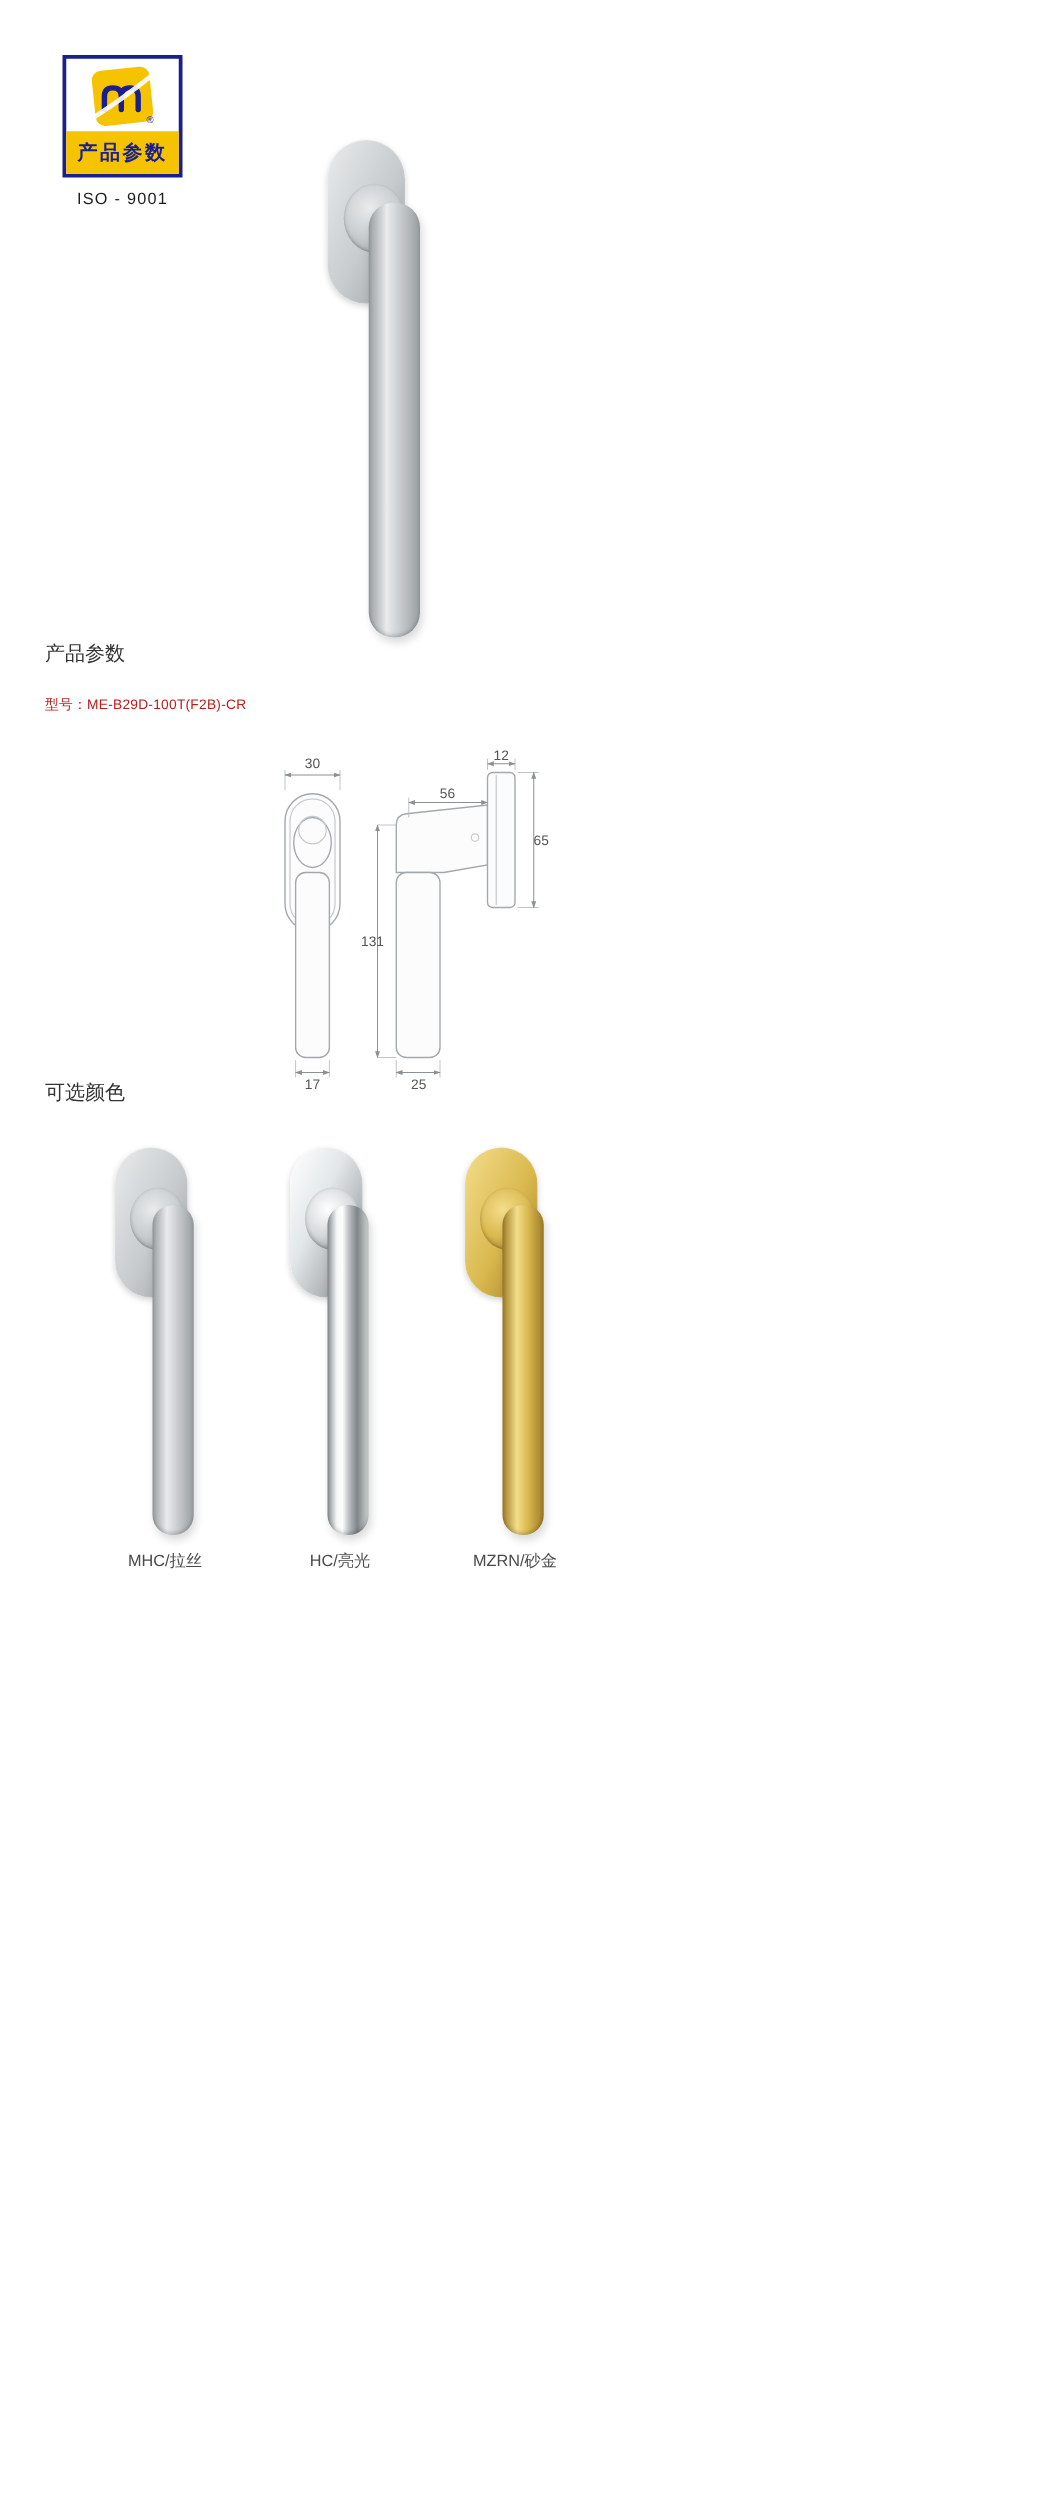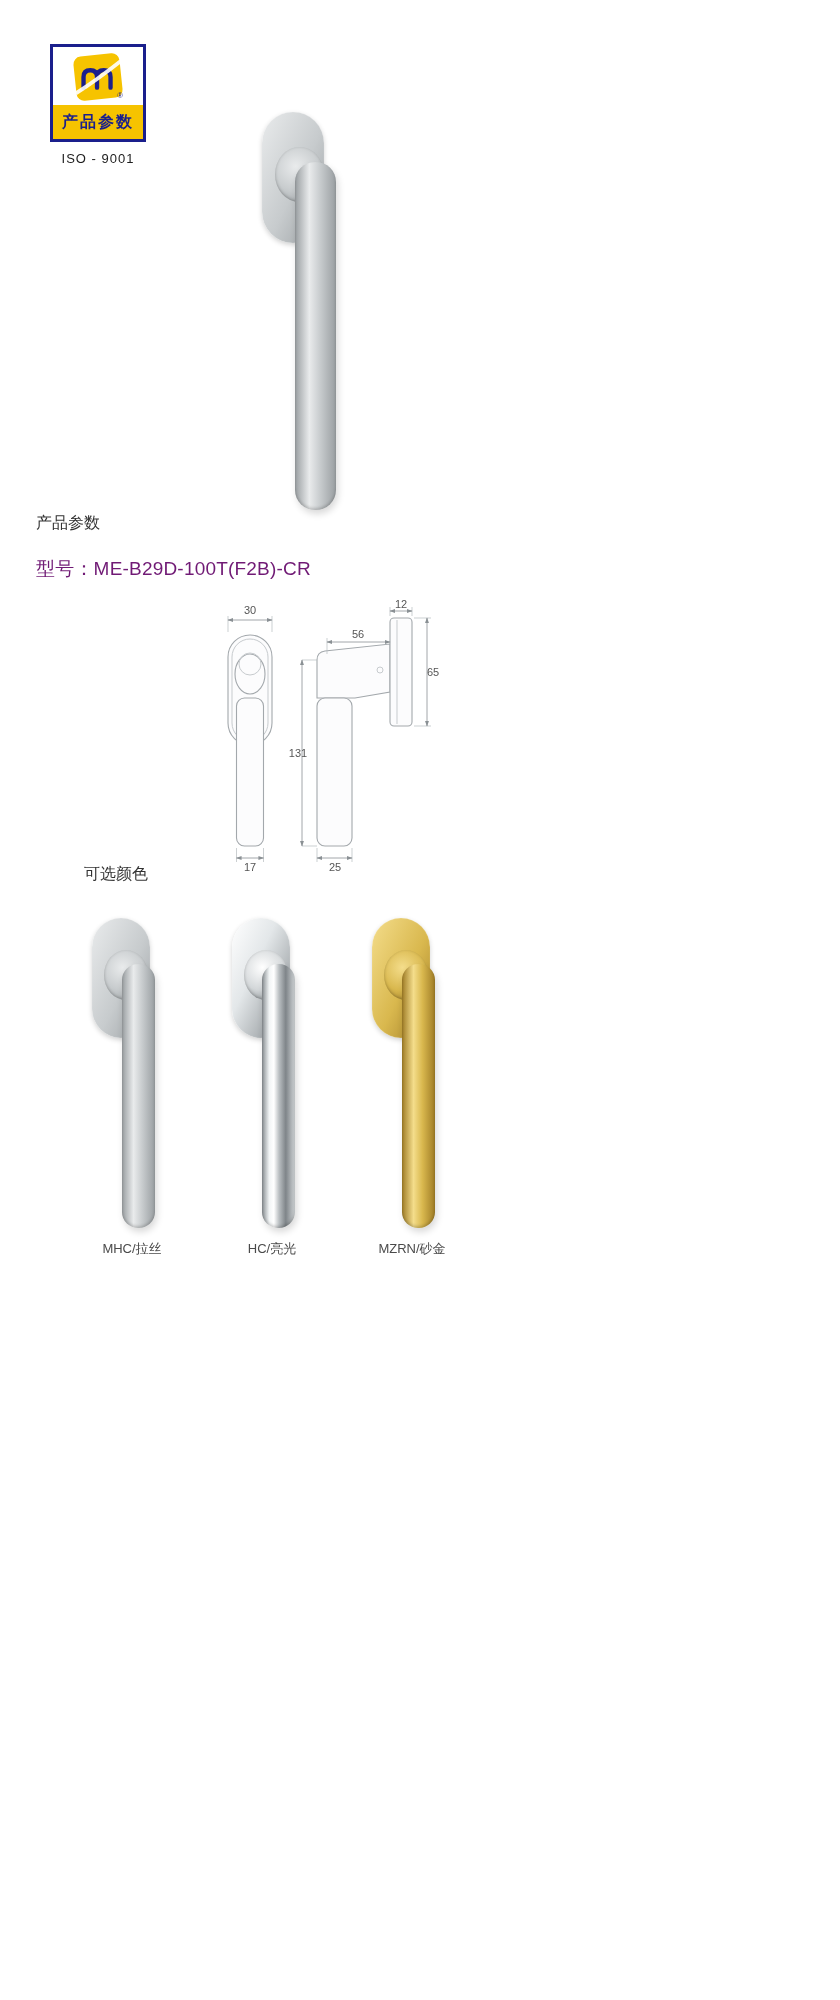--- a/index.html
+++ b/index.html
@@ -45,22 +45,22 @@
   [data-finish="chrome"] .grip {
       background:linear-gradient(90deg,#868c90 0%,#f2f5f6 22%,#ffffff 36%,#b9bec1 52%,#7f8589 72%,#cfd3d5 100%); }
   [data-finish="chrome"] .rosette {
       background:linear-gradient(115deg,#ffffff 0%,#e3e7e9 40%,#a9aeb1 75%,#d2d6d8 100%); }
   [data-finish="black"] .grip {
       background:linear-gradient(90deg,#202022 0%,#47474a 35%,#323235 62%,#1a1a1c 100%); }
 
   
   .sec-title { position:absolute; left:36px; font-size:16px; font-weight:400; color:#333; }
   .t-params { top:513px;text-align:center; }
-  .t-colors { top:864px;margin-left:48px; }
-  .model { position:absolute; left:36px; top:556px; font-size:19px; color:#701a75; letter-spacing:0.2px; }
+  .t-colors { top:864px; }
+  .model { position:absolute; left:36px; top:556px; font-size:11px; color:#b91c1c; letter-spacing:0.2px; }
 
   .drawing { position:absolute; left:205px; top:600px; }
   .drawing .part { fill:#fcfcfd; stroke:#a3a8ac; stroke-width:1.1; }
   .drawing .part-light { fill:none; stroke:#c7cbce; stroke-width:1; }
   .drawing .dimline { stroke:#8a9094; stroke-width:0.8; fill:none; }
   .drawing .ext { stroke:#b6bbbe; stroke-width:0.7; }
   .drawing .dim-text { fill:#555; font-size:11px; text-anchor:middle;
                        font-family:"Liberation Sans","DejaVu Sans",sans-serif; }
 
   .variants { position:absolute; left:62px; top:918px; display:flex; }

